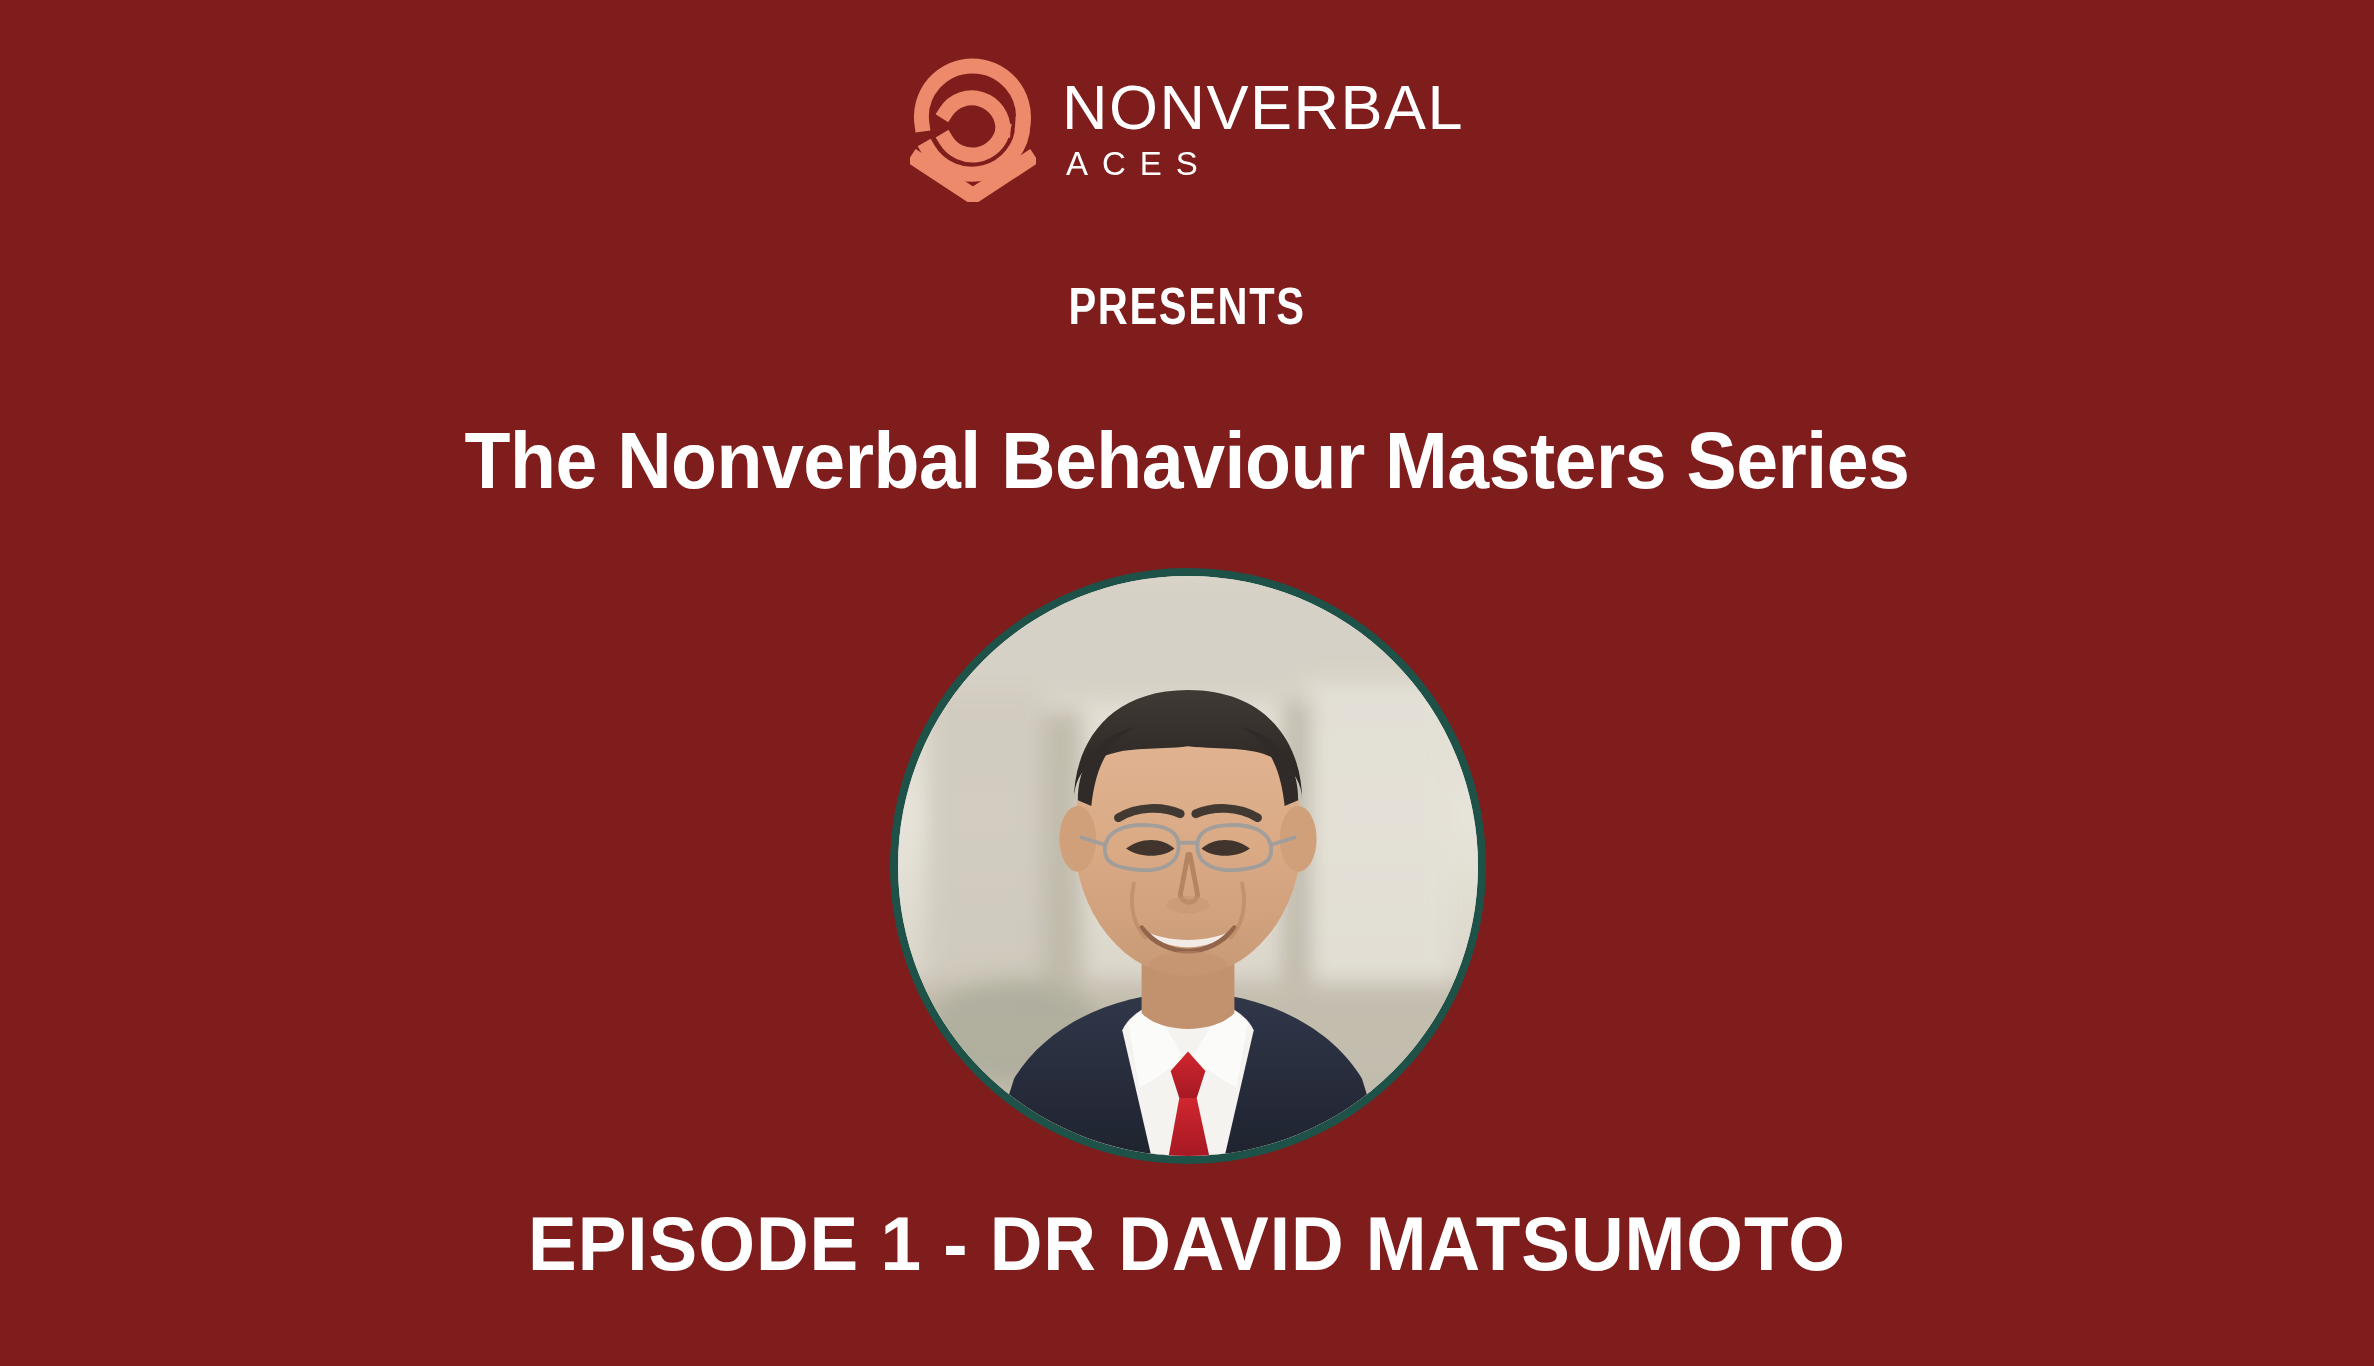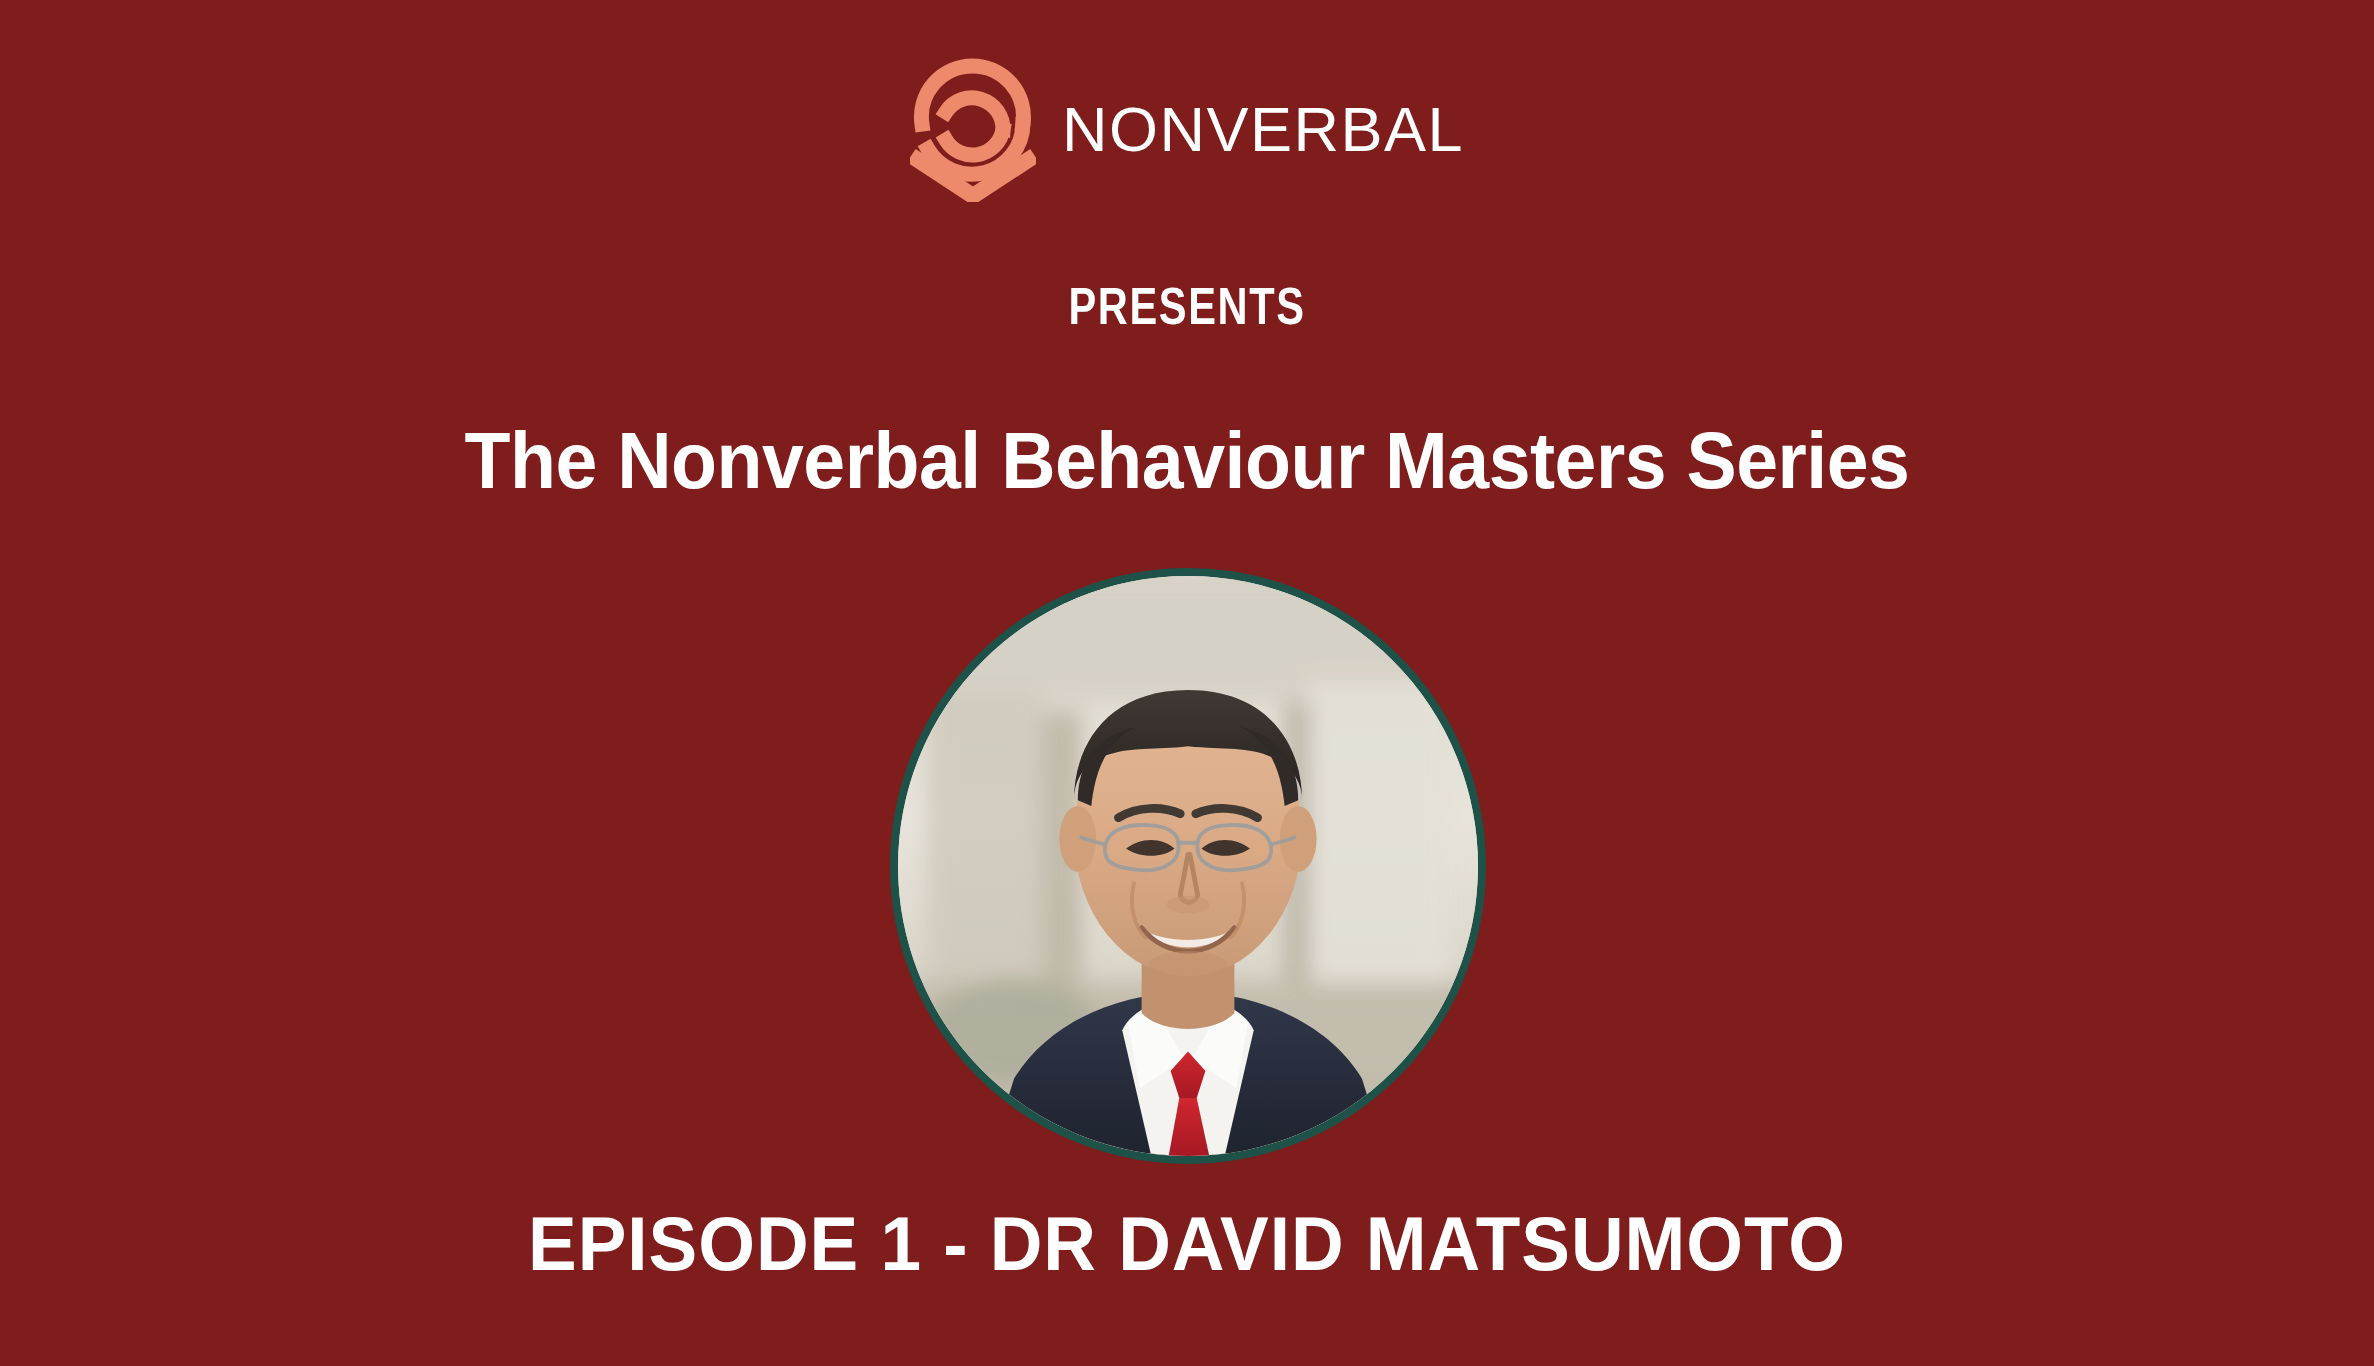--- a/index.html
+++ b/index.html
@@ -151,20 +151,21 @@
         <path d="M 36 60
                  A 31 31 0 0 1 93 78" fill="none" stroke="#ec8a6b" stroke-width="15" stroke-linecap="square"></path>
         <path d="M 93 78
                  A 31 31 0 0 1 36 88" fill="none" stroke="#ec8a6b" stroke-width="15" stroke-linecap="square"></path>
 
         <path d="M 8 108 L 63 144 L 118 108" fill="none" stroke="#ec8a6b" stroke-width="16" stroke-linejoin="miter" stroke-linecap="square"></path>
       </svg>
     </span>
     <span class="logo-words">
       <span class="logo-word-main">NONVERBAL</span>
+      <span class="logo-word-sub">ACES</span>
     </span>
   </div>
 
   <div class="presents">PRESENTS</div>
 
   <div class="main-title">The Nonverbal Behaviour Masters Series</div>
 
   <div class="portrait-wrap">
     <div class="portrait-ring">
       <svg class="portrait-svg" viewBox="0 0 600 600" preserveAspectRatio="xMidYMid slice" xmlns="http://www.w3.org/2000/svg" aria-hidden="true">

